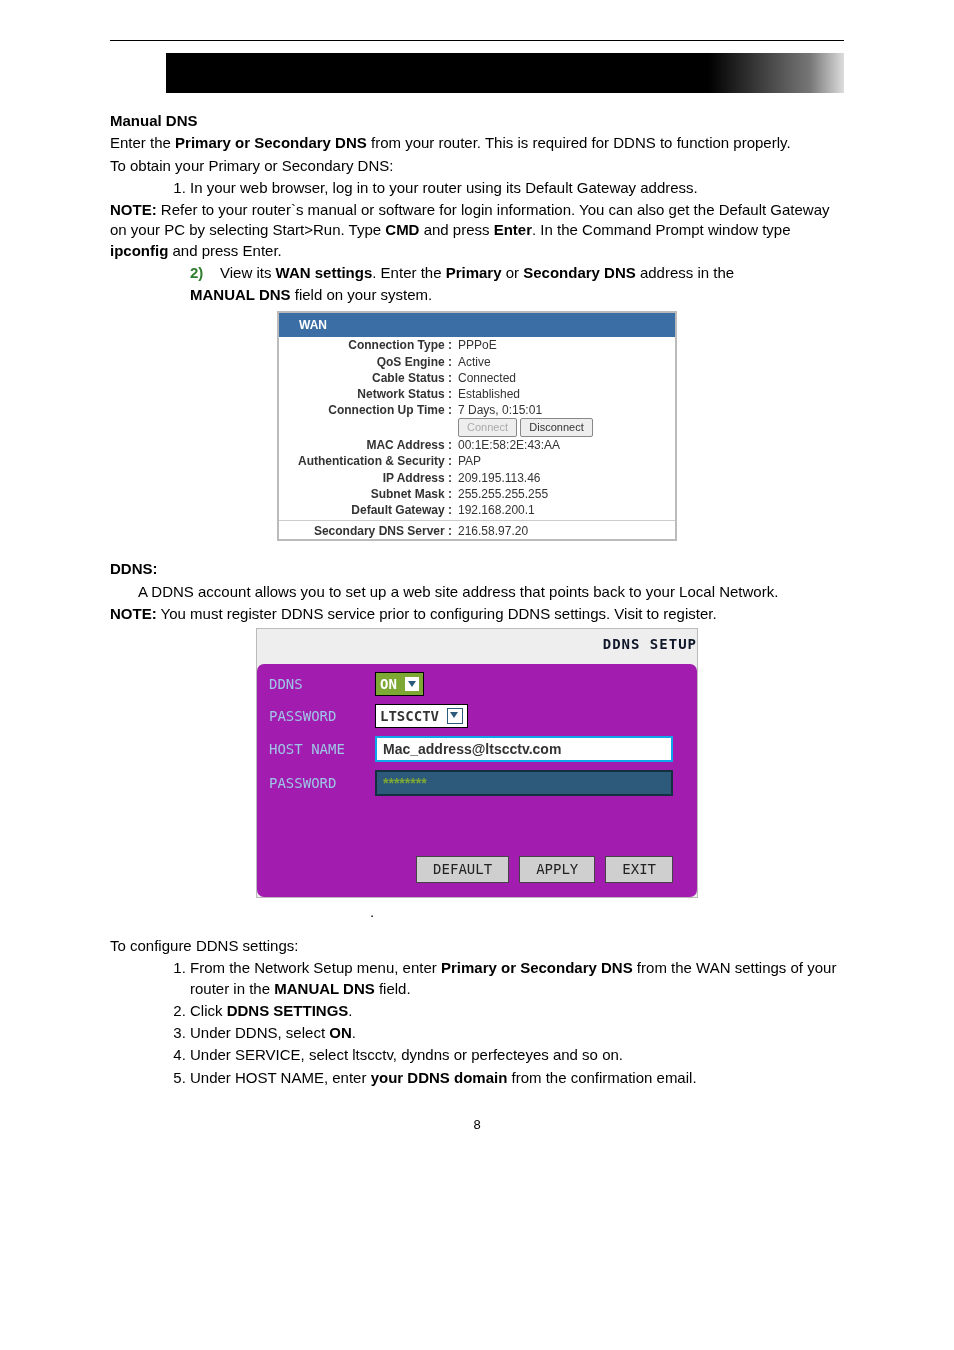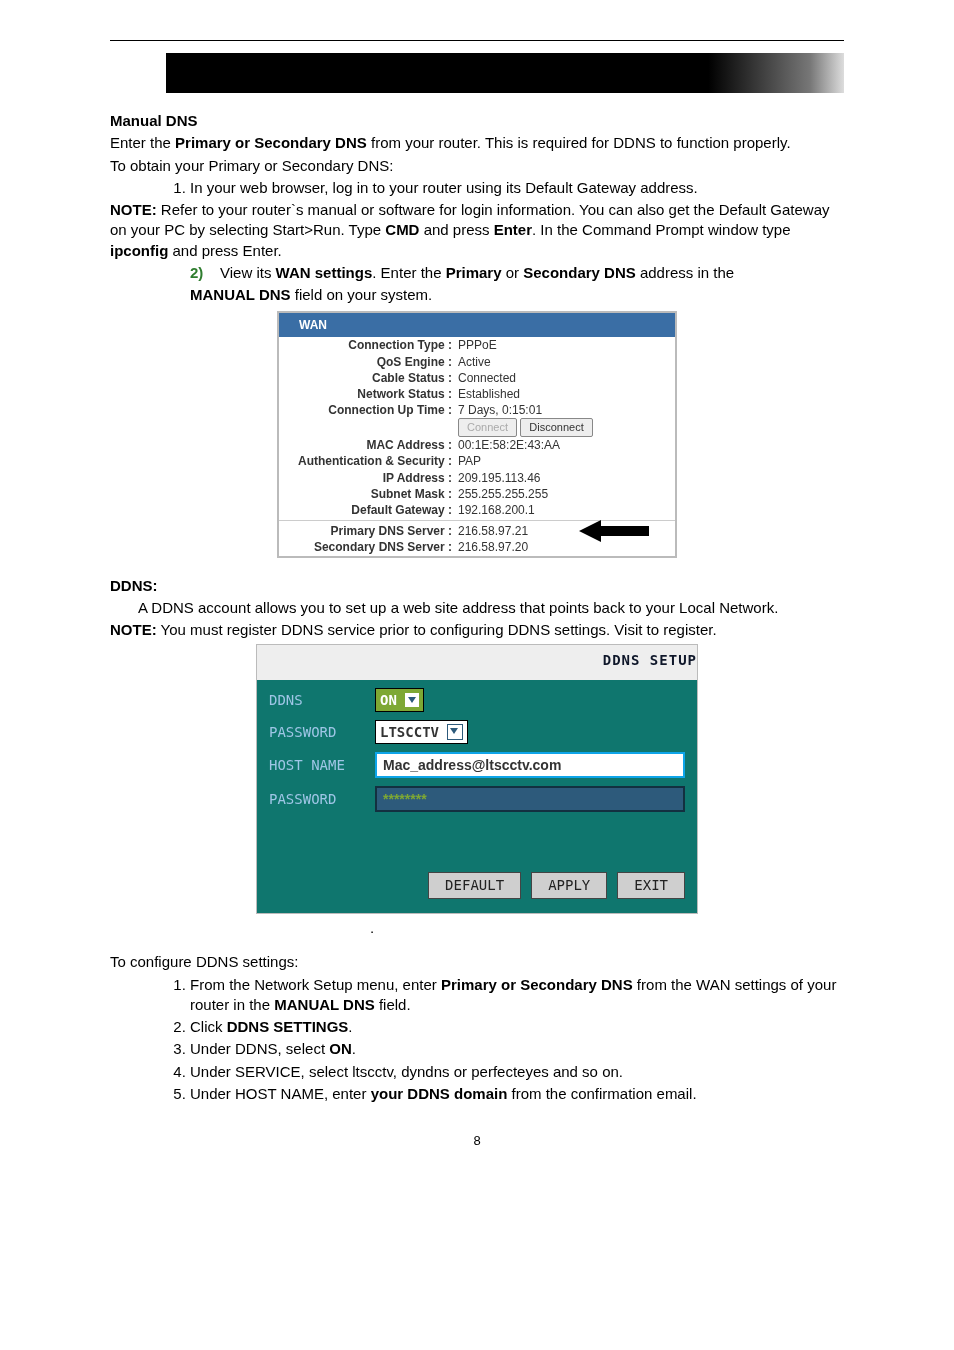--- a/index.html
+++ b/index.html
@@ -42,21 +42,21 @@
     position: absolute;
     right: 26px;
     top: 50%;
     transform: translateY(-50%);
     width: 70px; height: 22px;
   }
 
   
   .ddns-panel { width: 440px; margin: 4px auto 0 auto; background: #eee; border: 1px solid #bbb; font-family: "Lucida Console", monospace; font-size: 14px; }
   .ddns-title { text-align: right; padding: 6px 0 10px 0; color: #0f172a; font-weight: bold; letter-spacing: 1px; }
-  .ddns-body { background: #0f766e; padding: 8px 12px 14px 12px; }
+  .ddns-body { background: #a21caf; padding: 8px 24px 14px 12px; border-radius: 7px; }
   .ddns-row { display: flex; align-items: center; margin-bottom: 8px; }
   .ddns-row .dlbl { width: 106px; color: #9fc6e6; font-size: 14px; }
   .ddns-select { border: 1px solid #000; background: #fff; color: #333; padding: 0 4px; display: inline-flex; align-items: center; height: 22px; font-weight: bold; }
   .ddns-select.on { background: #7ea834; color: #fff; }
   .ddns-input { flex: 1; background: #fff; color: #333; border: 2px solid #0ea5e9; height: 22px; padding: 0 6px; font-weight: bold; display: flex; align-items: center; font-family: Arial, sans-serif; }
   .ddns-input.dark { background: #2d5a7b; color: #7ea834; border-color: #133040; }
   .ddns-btnrow { display: flex; justify-content: flex-end; gap: 10px; margin-top: 60px; }
   .ddns-btn { background: #cfcfcf; border: 1px solid #444; padding: 3px 16px; font-family: "Lucida Console", monospace; font-size: 14px; color: #222; }
 
   .footnote { text-align: center; font-size: 13px; margin-top: 28px; }
@@ -132,27 +132,20 @@
       </div>
     <div class="wan-row">
         <div class="lbl">Subnet Mask :</div>
         <div class="val">255.255.255.255</div>
       </div>
     <div class="wan-row">
         <div class="lbl">Default Gateway :</div>
         <div class="val">192.168.200.1</div>
       </div>
     <div class="wan-sep"></div>
-    <div class="wan-row arrow-row">
-      <div class="lbl">Primary DNS Server :</div>
-        <div class="val">216.58.97.21</div>
-      <svg class="arrow" viewBox="0 0 70 22">
-          <polygon points="0,11 22,0 22,6 70,6 70,16 22,16 22,22" fill="#000"></polygon>
-        </svg>
-    </div>
     <div class="wan-row">
         <div class="lbl">Secondary DNS Server :</div>
         <div class="val">216.58.97.20</div>
       </div>
   </div>
 
   <p><b>DDNS:</b></p>
   <p style="text-indent:28px;">A DDNS account allows you to set up a web site address that points back to your Local Network.</p>
   <p>
     <b>NOTE:</b><span> You must register DDNS service prior to configuring DDNS settings. Visit </span><span class="link"></span><span> to register.</span>

